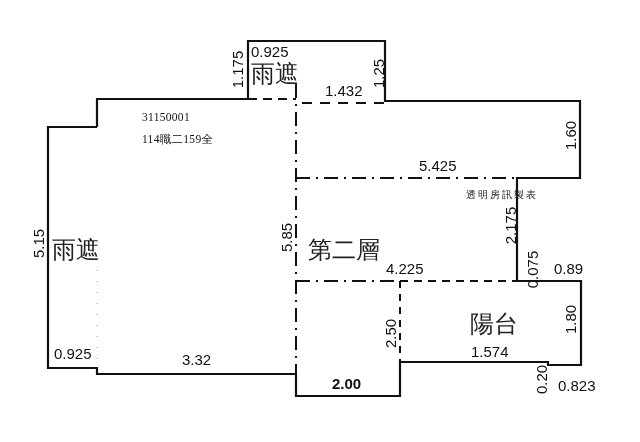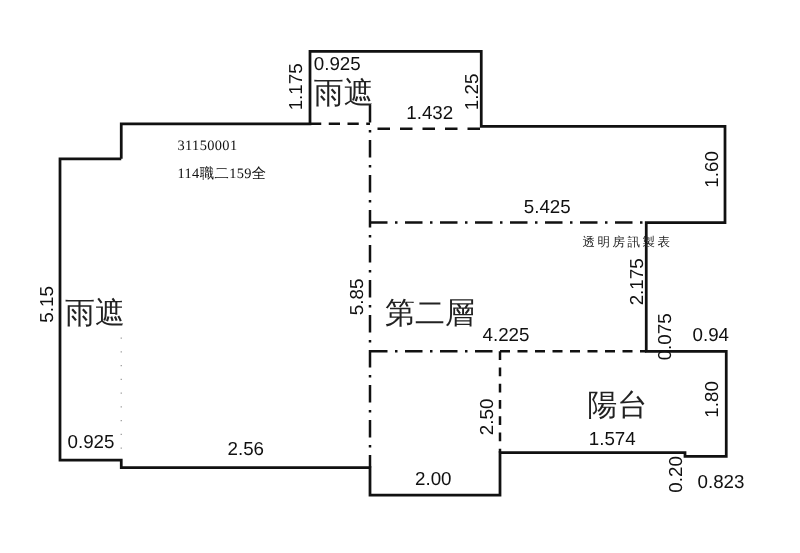--- a/index.html
+++ b/index.html
@@ -42,26 +42,26 @@
 <div class="lbl room" style="left:52px;top:238px;">雨遮</div>
 <div class="lbl room" style="left:308px;top:195px;margin-top:43px;">第二層</div>
 <div class="lbl room" style="left:470px;top:312px;">陽台</div>
 
 <div class="lbl credit" style="left:466px;top:190px;">透明房訊製表</div>
 
 <div class="lbl dim" style="left:251px;top:44px;">0.925</div>
 <div class="lbl dim" style="left:325px;top:83px;">1.432</div>
 <div class="lbl dim" style="left:419px;top:158px;">5.425</div>
 <div class="lbl dim" style="left:386px;top:261px;">4.225</div>
-<div class="lbl dim" style="left:554px;top:261px;">0.94</div>
+<div class="lbl dim" style="left:554px;top:261px;">0.89</div>
 <div class="lbl dim" style="left:471px;top:344px;">1.574</div>
 <div class="lbl dim" style="left:558px;top:378px;">0.823</div>
 <div class="lbl dim" style="left:54px;top:346px;">0.925</div>
-<div class="lbl dim" style="left:182px;top:352px;">2.56</div>
-<div class="lbl dim" style="left:332px;top:376px;">2.00</div>
+<div class="lbl dim" style="left:182px;top:352px;">3.32</div>
+<div class="lbl dim" style="left:332px;top:376px;font-weight:bold;">2.00</div>
 
 <div class="lbl dim dimv" style="left:217px;top:62px;width:40px;text-align:center;">1.175</div>
 <div class="lbl dim dimv" style="left:360px;top:66px;width:36px;text-align:center;">1.25</div>
 <div class="lbl dim dimv" style="left:552px;top:128px;width:36px;text-align:center;">1.60</div>
 <div class="lbl dim dimv" style="left:20px;top:236px;width:36px;text-align:center;">5.15</div>
 <div class="lbl dim dimv" style="left:268px;top:230px;width:36px;text-align:center;">5.85</div>
 <div class="lbl dim dimv" style="left:488px;top:218px;width:44px;text-align:center;">2.175</div>
 <div class="lbl dim dimv" style="left:510px;top:262px;width:44px;text-align:center;">0.075</div>
 <div class="lbl dim dimv" style="left:552px;top:312px;width:36px;text-align:center;">1.80</div>
 <div class="lbl dim dimv" style="left:372px;top:326px;width:36px;text-align:center;">2.50</div>

